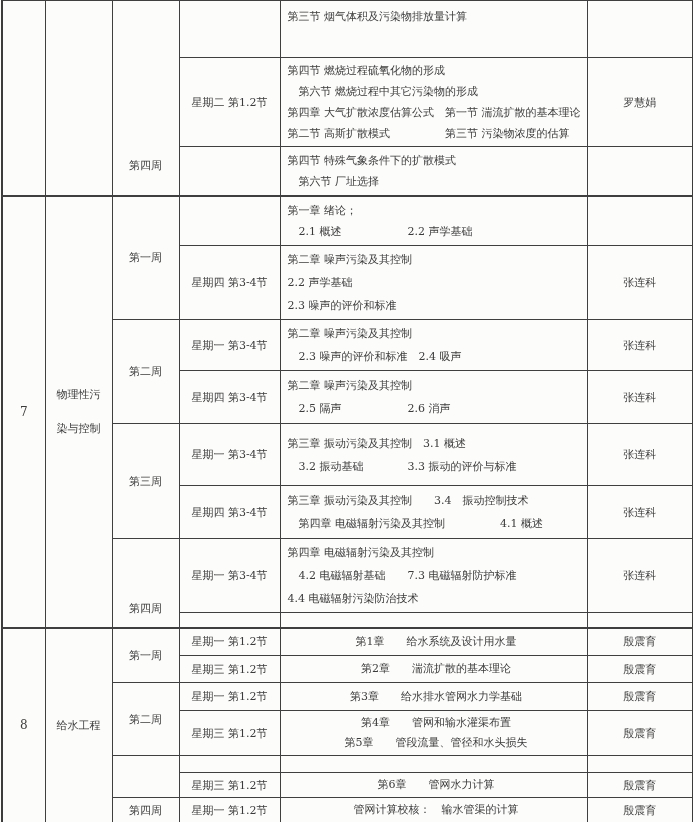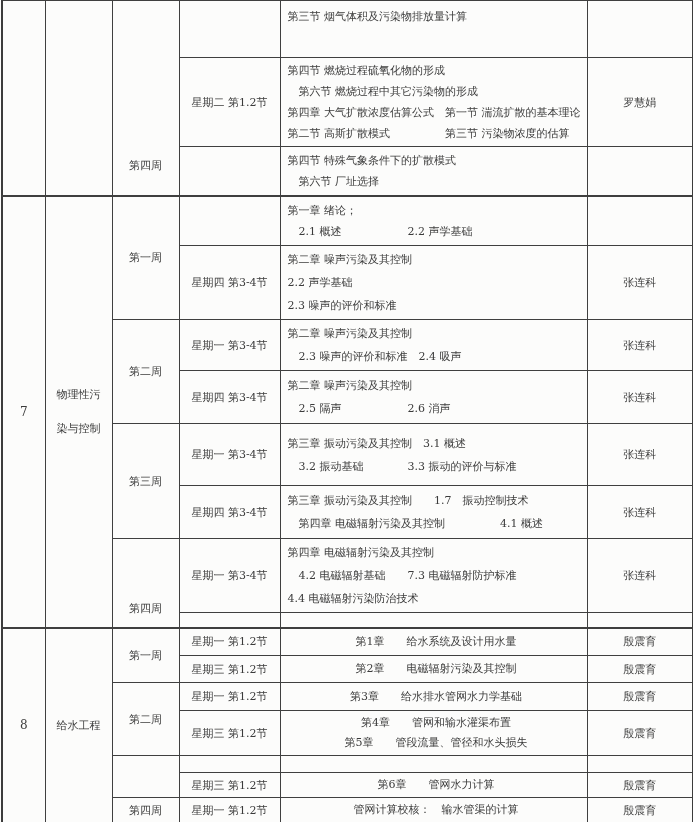--- a/index.html
+++ b/index.html
@@ -115,21 +115,21 @@
   </tr>
   <tr style="height:62px">
     <td rowspan="2">第三周</td>
     <td>星期一 第3-4节</td>
     <td class="content">第三章 振动污染及其控制　3.1 概述
 　3.2 振动基础　　　　3.3 振动的评价与标准</td>
     <td>张连科</td>
   </tr>
   <tr style="height:53px">
     <td>星期四 第3-4节</td>
-    <td class="content">第三章 振动污染及其控制　　1.7　振动控制技术
+    <td class="content">第三章 振动污染及其控制　　3.4　振动控制技术
 　第四章 电磁辐射污染及其控制　　　　　4.1 概述</td>
     <td>张连科</td>
   </tr>
   <tr style="height:72px">
     <td rowspan="2" class="week-low">第四周</td>
     <td>星期一 第3-4节</td>
     <td class="content">第四章 电磁辐射污染及其控制
 　4.2 电磁辐射基础　　7.3 电磁辐射防护标准
 4.4 电磁辐射污染防治技术</td>
     <td>张连科</td>
@@ -143,21 +143,21 @@
   <tr class="sec" style="height:28px">
     <td rowspan="7" class="numcell">8</td>
     <td rowspan="7">给水工程</td>
     <td rowspan="2">第一周</td>
     <td>星期一 第1.2节</td>
     <td class="content lh20">第1章　　给水系统及设计用水量</td>
     <td>殷震育</td>
   </tr>
   <tr style="height:27px">
     <td>星期三 第1.2节</td>
-    <td class="content lh20">第2章　　电磁辐射污染及其控制</td>
+    <td class="content lh20">第2章　　湍流扩散的基本理论</td>
     <td>殷震育</td>
   </tr>
   <tr style="height:28px">
     <td rowspan="2">第二周</td>
     <td>星期一 第1.2节</td>
     <td class="content lh20">第3章　　给水排水管网水力学基础</td>
     <td>殷震育</td>
   </tr>
   <tr style="height:41px">
     <td>星期三 第1.2节</td>

